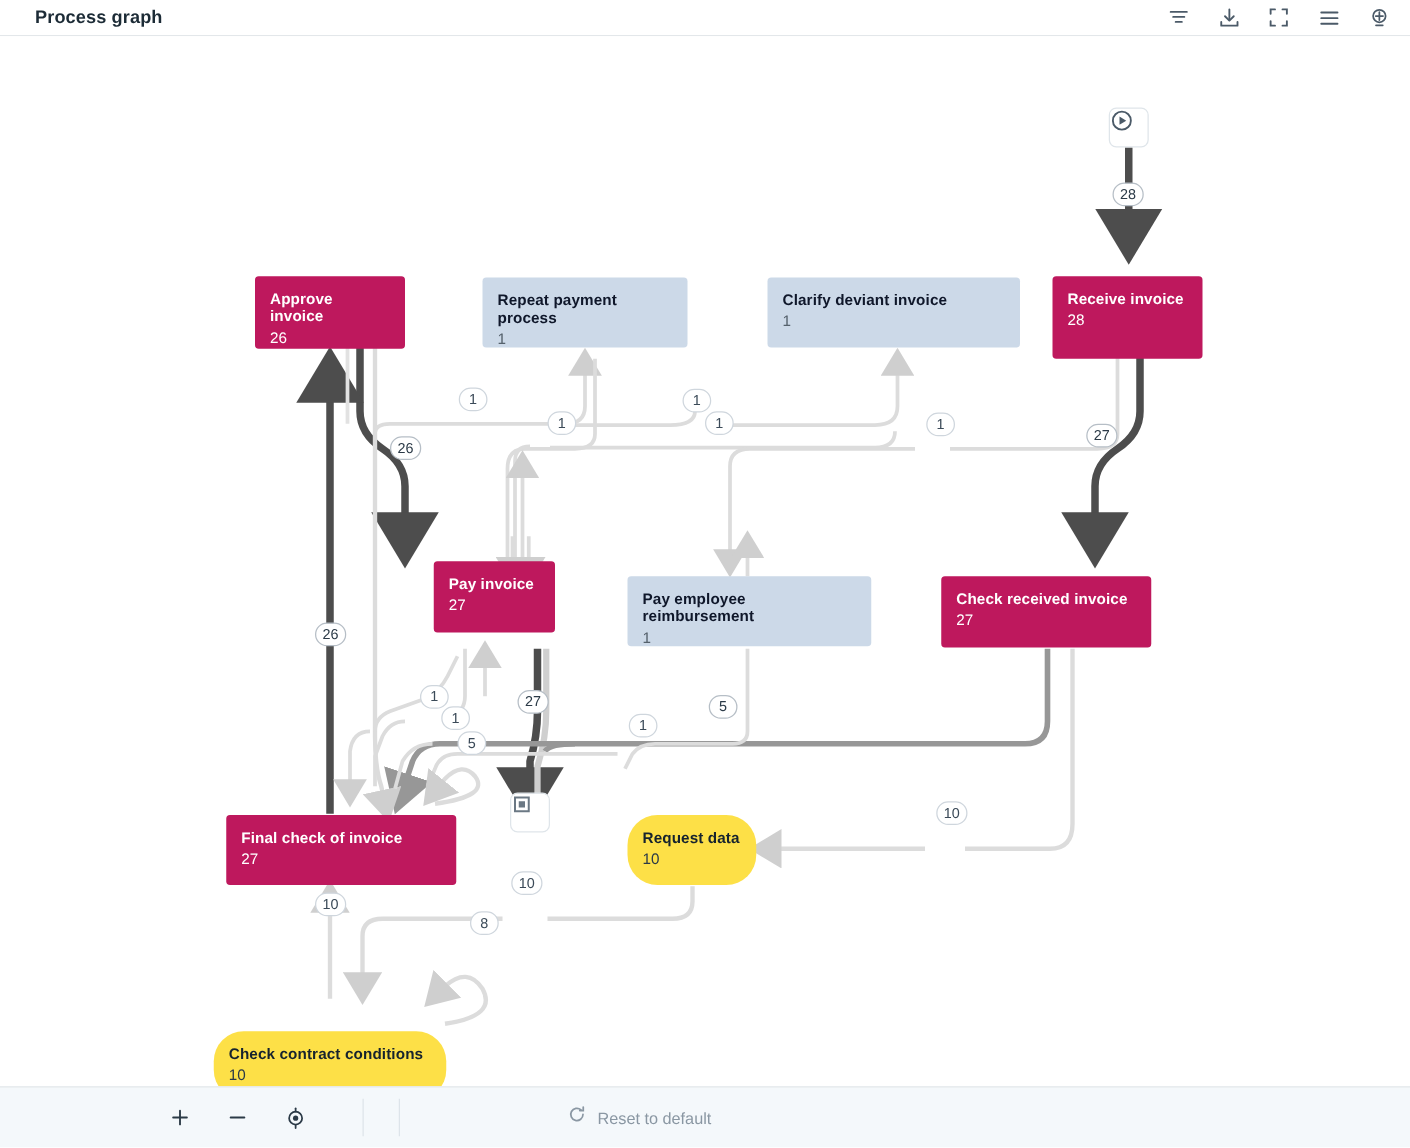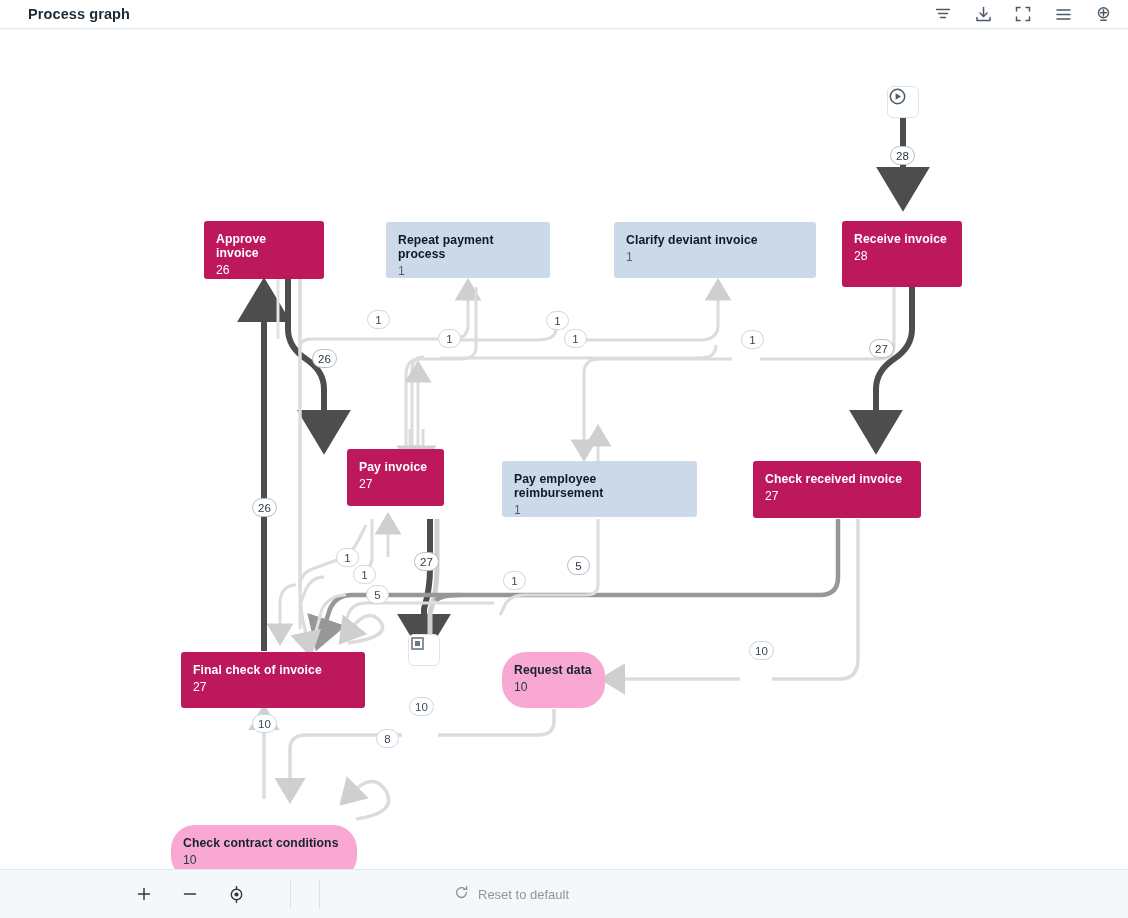--- a/index.html
+++ b/index.html
@@ -55,21 +55,21 @@
 
   
   .node {
     position:absolute; border-radius:3px; padding:11px 12px 0 12px;
     cursor:pointer; overflow:hidden;
   }
   .node .nlabel { font-size:12.2px; font-weight:700; line-height:14px; letter-spacing:.1px; }
   .node .nvalue { font-size:12.2px; font-weight:400; line-height:17px; margin-top:2px; }
   .node.dark { background:#be185d; }
   .node.dark .nlabel, .node.dark .nvalue { color:#ffffff; }
-  .node.mid { background:#f9a8d4;border-radius:24px; }
+  .node.mid { background:#fde047;border-radius:24px; }
   .node.mid .nlabel { color:#16232e; }
   .node.mid .nvalue { color:#2b3a47; }
   .node.light { background:#ccd9e8; }
   .node.light .nlabel { color:#0f172a; }
   .node.light .nvalue { color:#55616c; }
 
   .terminal {
     position:absolute; width:32px; height:32px; border-radius:6px;
     background:#ffffff; border:1px solid #dfe5ea;
     display:flex; align-items:center; justify-content:center; cursor:pointer;

